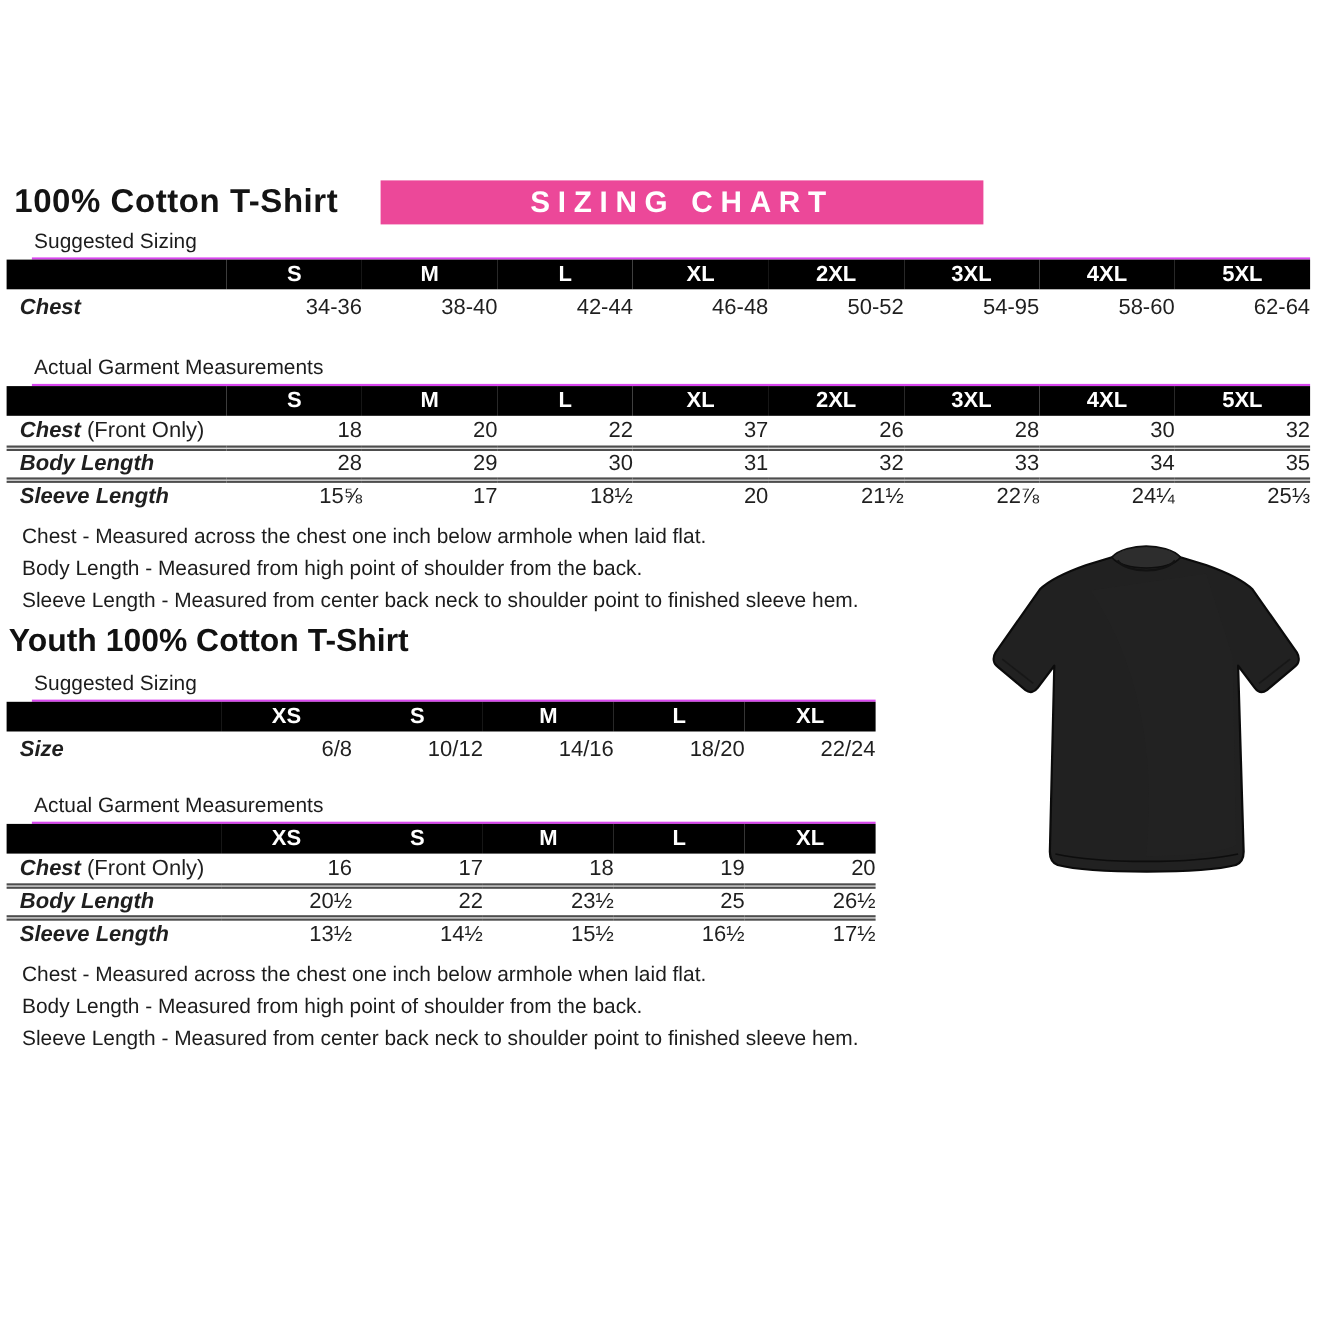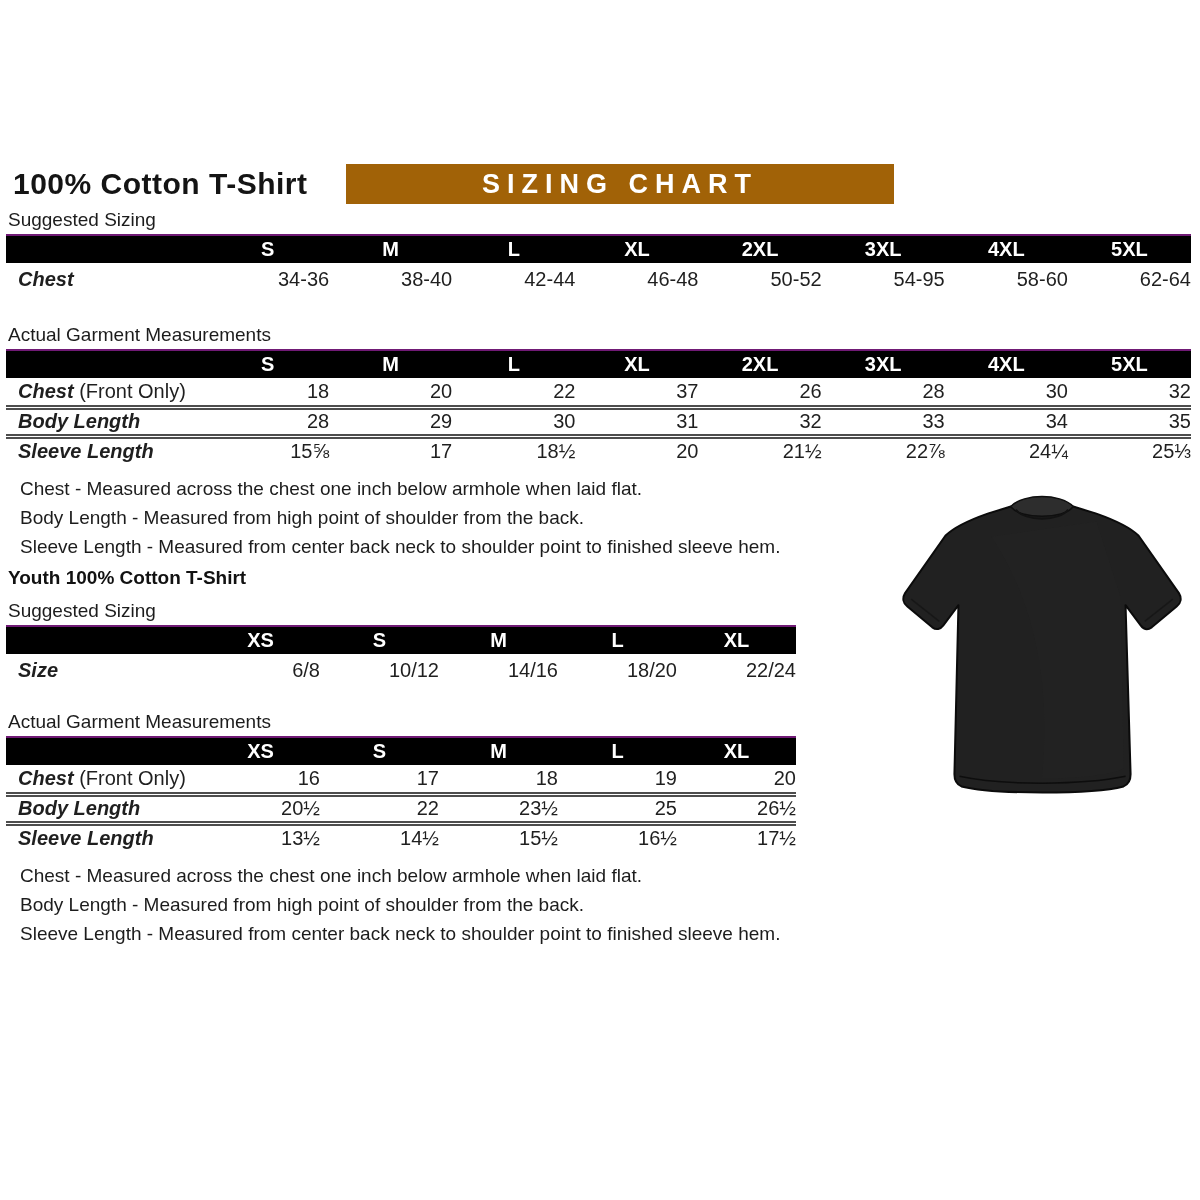--- a/index.html
+++ b/index.html
@@ -22,43 +22,44 @@
     font-size: 30px;
     font-weight: 700;
     letter-spacing: 0.5px;
     color: #141414;
     padding-left: 7px;
     white-space: nowrap;
   }
   .banner {
     width: 548px;
     height: 40px;
-    background: #a16207;
+    background: #ec4899;
     color: #ffffff;
     display: flex;
     align-items: center;
     justify-content: center;
     font-size: 27px;
     font-weight: 800;
     letter-spacing: 7px;
     white-space: nowrap;
   }
 
   
   .section { margin-top: 0; }
   .adult-width { width: 1185px; }
   .youth-width { width: 790px; }
   .section-label {
     font-size: 19px;
     color: #1c1c1c;
     padding: 5px 0 3px 2px;
-    border-bottom: 2px solid #701a75;
+    border-bottom: 2px solid #d946ef;
+    margin-left: 23px;
   }
   .youth-title {
-    font-size: 19px;
+    font-size: 29px;
     font-weight: 700;
     color: #111;
     margin-top: 6px;
     padding-left: 2px;
   }
 
   
   table.size-table {
     border-collapse: collapse;
     table-layout: fixed;

